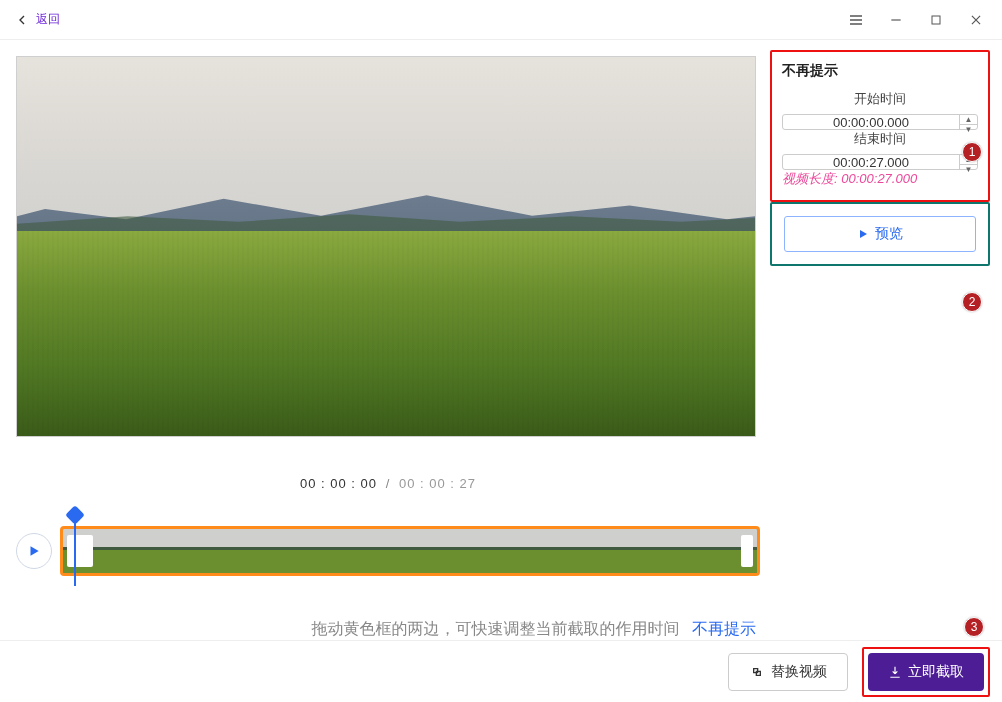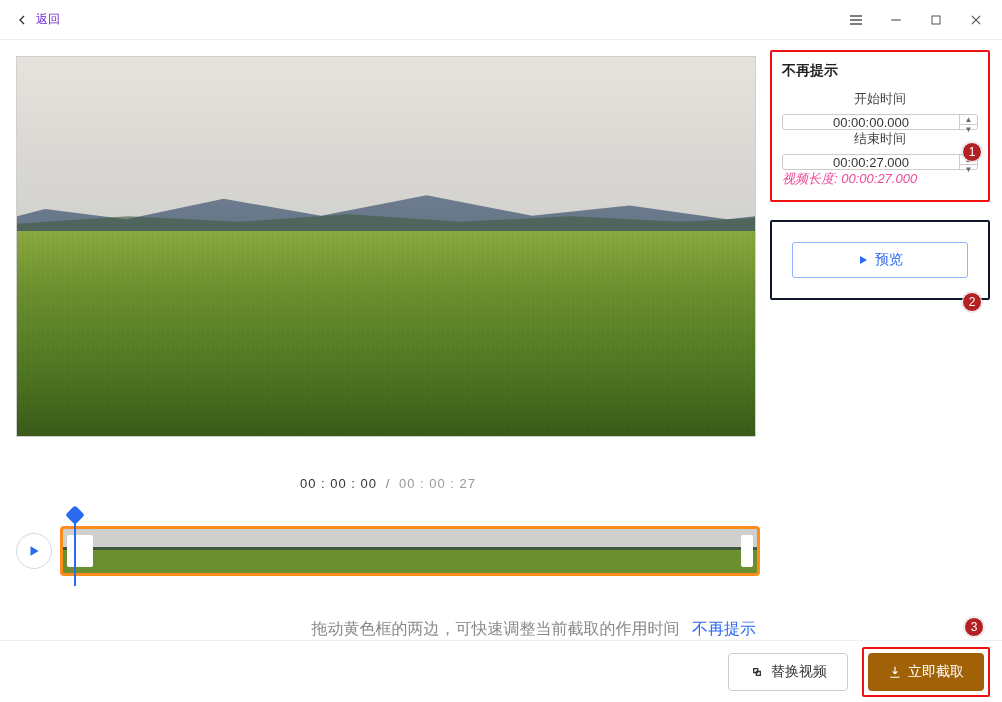--- a/index.html
+++ b/index.html
@@ -48,29 +48,29 @@
   .panel-title { font-size: 14px; font-weight: 700; color: #222; margin-bottom: 10px; }
   .field-label { font-size: 13px; color: #444; margin-bottom: 6px; text-align: center; }
   .spin { display: flex; border: 1px solid #ccc; border-radius: 3px; height: 16px; }
   .spin input { border: none; flex: 1; text-align: center; font-size: 13px; color: #333; outline: none; background: transparent; }
   .spinbtns { width: 18px; border-left: 1px solid #ccc; display: flex; flex-direction: column; }
   .sb { flex: 1; display: flex; align-items: center; justify-content: center; font-size: 8px; color: #666; cursor: pointer; }
   .sb + .sb { border-top: 1px solid #ccc; }
   .vlen { font-size: 13px; color: #333; }
   .vlen span { color: #ec4899; font-style: italic; }
 
-  .preview-btn-wrap { border: 2px solid #0f172a; border-radius: 2px; padding: 20px; margin-top: 18px; }
+  .preview-btn-wrap { border: 2px solid #0f766e; border-radius: 2px; padding: 12px; }
   .preview-btn { width: 100%; height: 36px; border: 1px solid #8fb4ff; background: #fff; color: #2a6af1; font-size: 14px; border-radius: 3px; display: flex; align-items: center; justify-content: center; gap: 6px; cursor: pointer; }
 
   
   .footer { position: absolute; left: 0; right: 0; bottom: 0; height: 62px; border-top: 1px solid #eee; display: flex; align-items: center; justify-content: flex-end; gap: 14px; padding: 0 12px; }
   .btn { height: 38px; padding: 0 20px; border-radius: 4px; font-size: 14px; display: flex; align-items: center; gap: 6px; cursor: pointer; }
   .btn-secondary { border: 1px solid #ccc; background: #fff; color: #333; }
   .btn-primary-wrap { border: 2px solid #e11; border-radius: 2px; padding: 4px; }
-  .btn-primary { border: none; background: #a16207; color: #fff; }
+  .btn-primary { border: none; background: #4c1d95; color: #fff; }
 </style>
 </head>
 <body>
 
 <div class="titlebar">
   <div class="back">
     <svg width="16" height="16" viewBox="0 0 24 24" fill="none" stroke="#333" stroke-width="2">
         <path d="M15 18l-6-6 6-6"></path>
       </svg>
     <span>返回</span>

